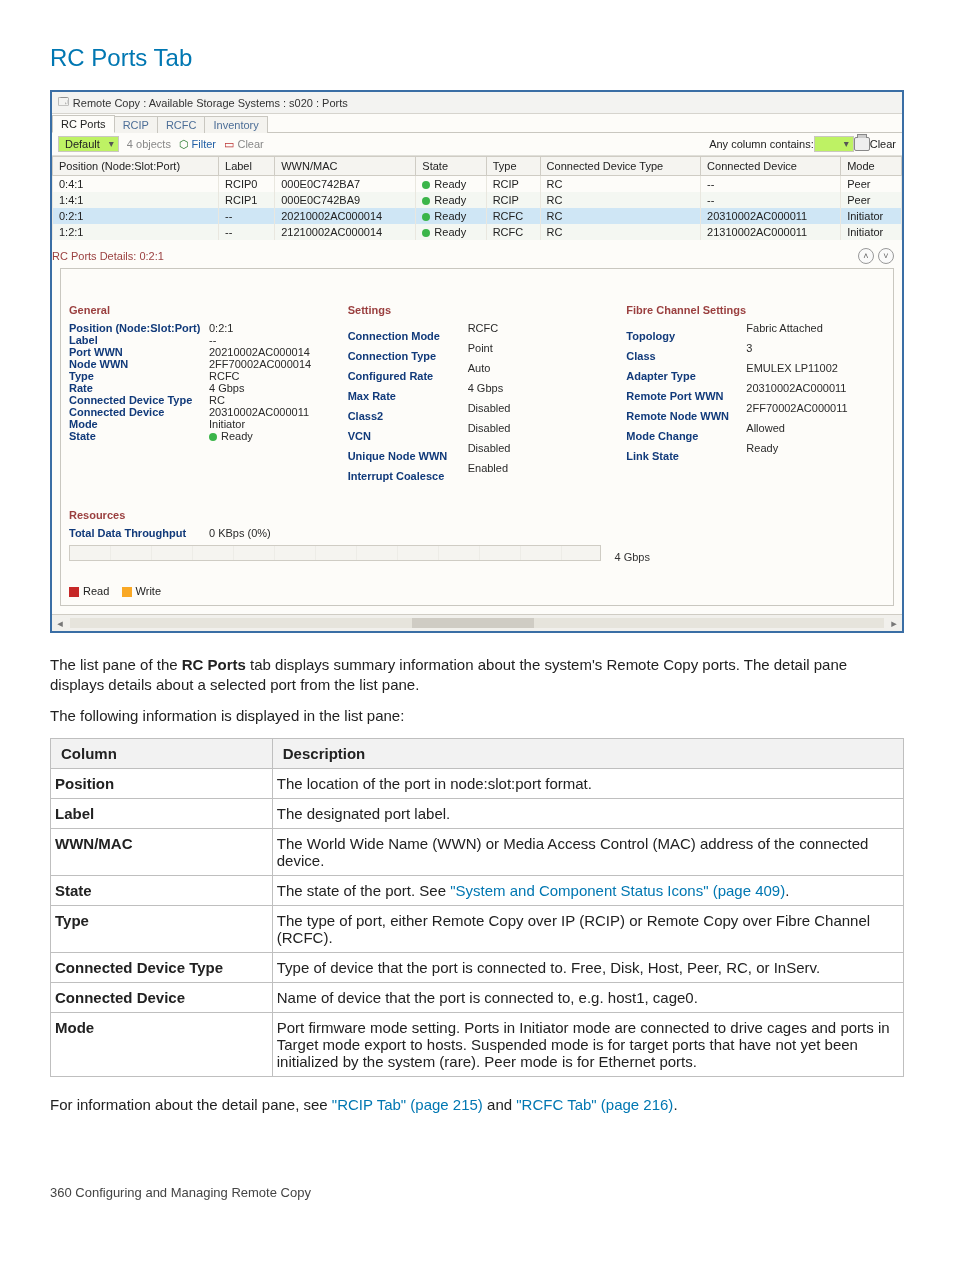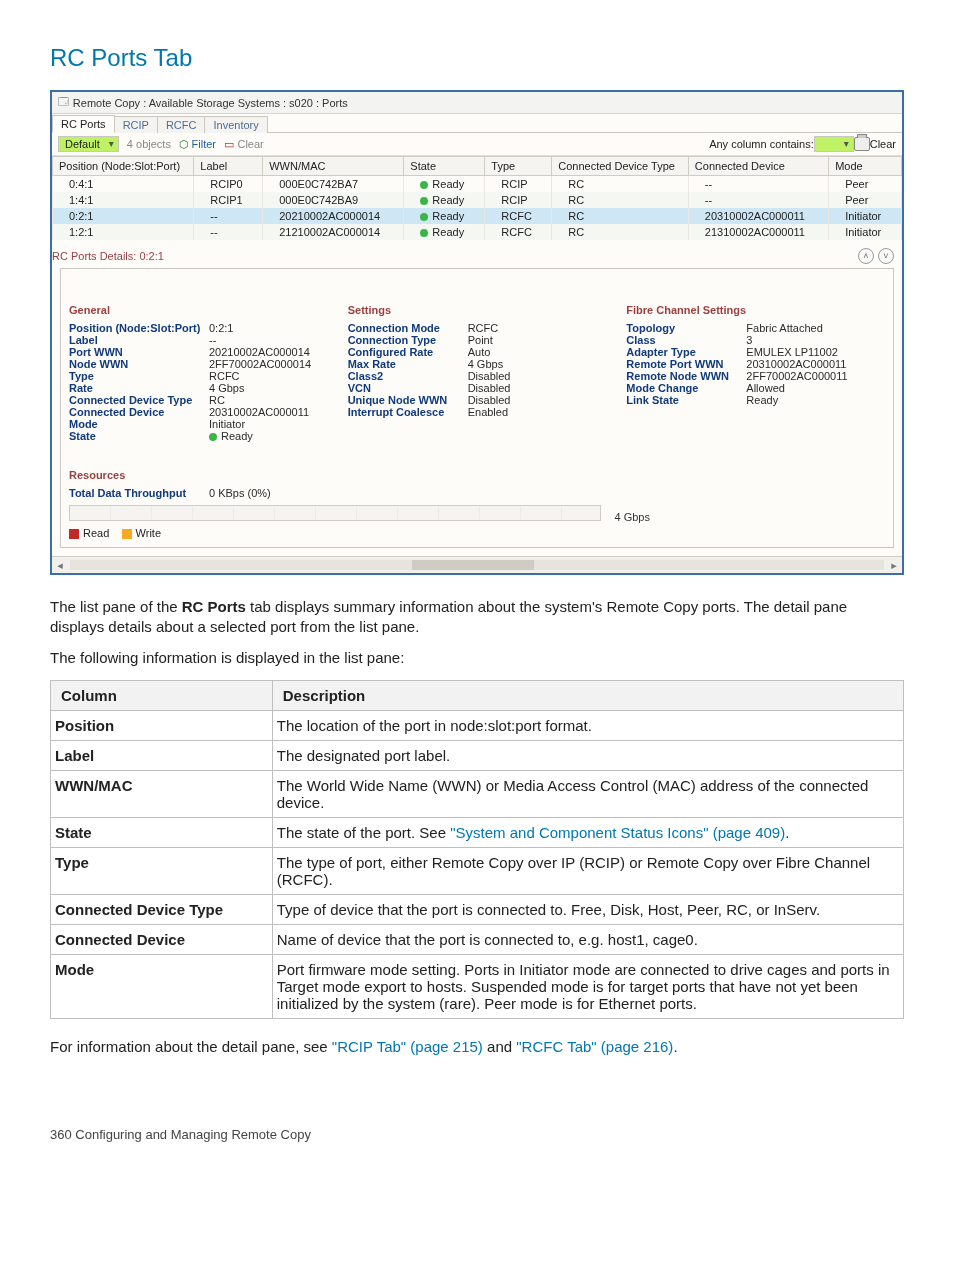--- a/index.html
+++ b/index.html
@@ -100,21 +100,21 @@
   table.grid th {
     text-align: left;
     font-weight: 400;
     background: #f5f4f0;
     border: 1px solid #cfccc4;
     padding: 3px 6px;
   }
   table.grid td {
     border-left: 1px solid #e9e7df;
     border-right: 1px solid #e9e7df;
-    padding: 2px 16px;
+    padding: 2px 6px;
   }
   table.grid tr.alt { background: #f4f7f2; }
   table.grid tr.sel { background: #cfe6f5; }
   .dot {
     width: 8px; height: 8px; border-radius: 50%;
     display: inline-block; margin-right: 4px; vertical-align: middle;
     background: #3bb54a;
   }
 
   .details-hdr {
@@ -132,29 +132,29 @@
     position:relative; top:1px;
   }
   .details-box {
     border:1px solid #c9c7c0; margin:0 8px 8px 8px; padding:8px;
   }
   .section-title { color:#9a3f3f; font-weight:bold; margin-bottom:6px;margin-top:27px; }
   .cols3 { display:flex; gap:20px; }
   .col { flex:1; }
   .kv { display:flex; }
   .kv .k { color:#113a7a; font-weight:bold; width:140px; }
-  .kv .k2 { color:#113a7a; font-weight:bold; width:120px; }
+  .kv .k2 { color:#113a7a; font-weight:bold; width:120px;margin-top:8px; }
   .kv .v { color:#2a2a2a; }
   .bar-row { margin-top:6px; }
   .bar {
     height:14px; border:1px solid #cfccc4; background:repeating-linear-gradient(90deg,#f5f4f0,#f5f4f0 40px,#edece7 40px,#edece7 41px);
     width:65%; display:inline-block;
   }
   .bar-label { margin-left:10px; color:#333; }
-  .legend { margin-top:4px; }
+  .legend { margin-top:22px; }
   .sw { width:10px;height:10px;display:inline-block;margin-right:4px;vertical-align:middle;}
   .sw.read{background:#c62828;}
   .sw.write{background:#f9a825;}
   .hscroll {
     border-top:1px solid #cfccc4;
     height:16px; background:#f1f0ec; display:flex; align-items:center;
   }
   .hscroll .arr { width:16px;text-align:center;color:#777;}
   .hscroll .track{ flex:1;height:10px;background:#e6e4dc;margin:0 2px;}
   .hscroll .thumb{height:10px;width:15%;background:#cfccc4;margin-left:42%;}

